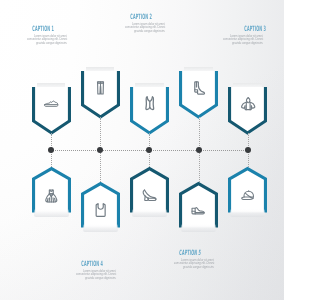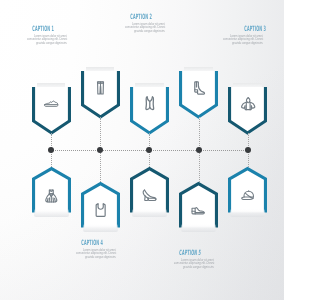--- a/index.html
+++ b/index.html
@@ -202,21 +202,21 @@
       </div>
     </div>
     <div class="cap" style="left: 223px; top: 25px; width: 52px; padding-left: 16px;">
       <div class="ttl">CAPTION 3</div>
       <div class="bdy">
         <div>Lorem ipsum dolor sit amet,</div>
         <div>consectetur adipiscing elit. Donec</div>
         <div>gravida congue dignissim.</div>
       </div>
     </div>
-    <div class="cap" style="left: 75.8px; top: 239px; width: 52px;">
+    <div class="cap" style="left: 75.8px; top: 260px; width: 52px;">
       <div class="ttl">CAPTION 4</div>
       <div class="bdy">
         <div>Lorem ipsum dolor sit amet,</div>
         <div>consectetur adipiscing elit. Donec</div>
         <div>gravida congue dignissim.</div>
       </div>
     </div>
     <div class="cap" style="left: 173.9px; top: 249px; width: 52px; font-style: italic;">
       <div class="ttl">CAPTION 5</div>
       <div class="bdy">

